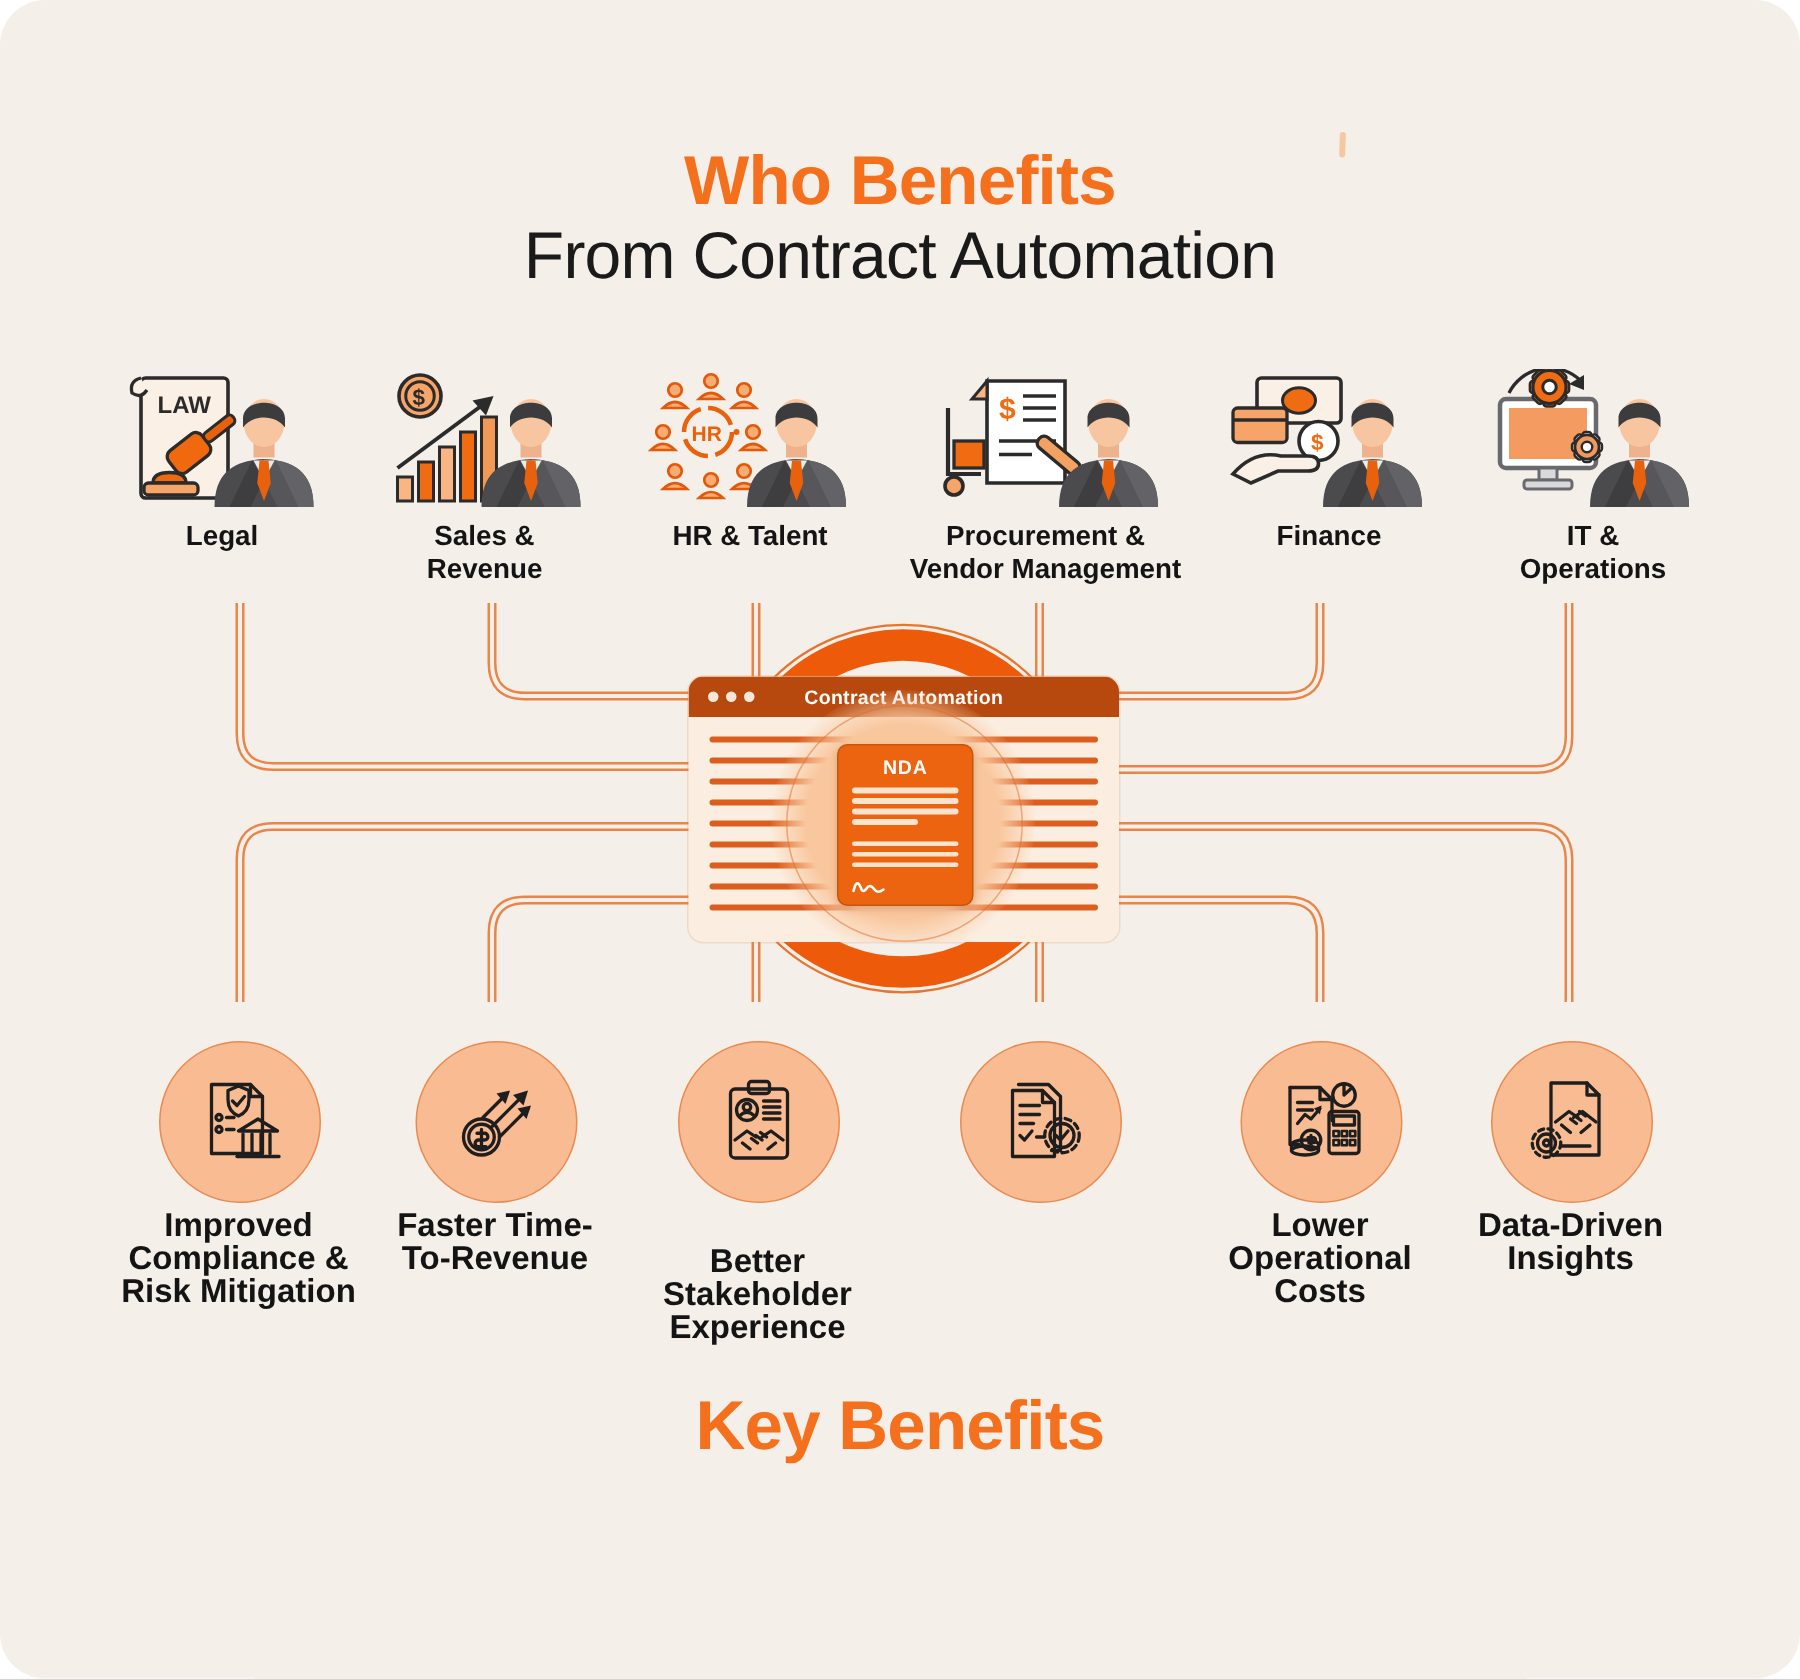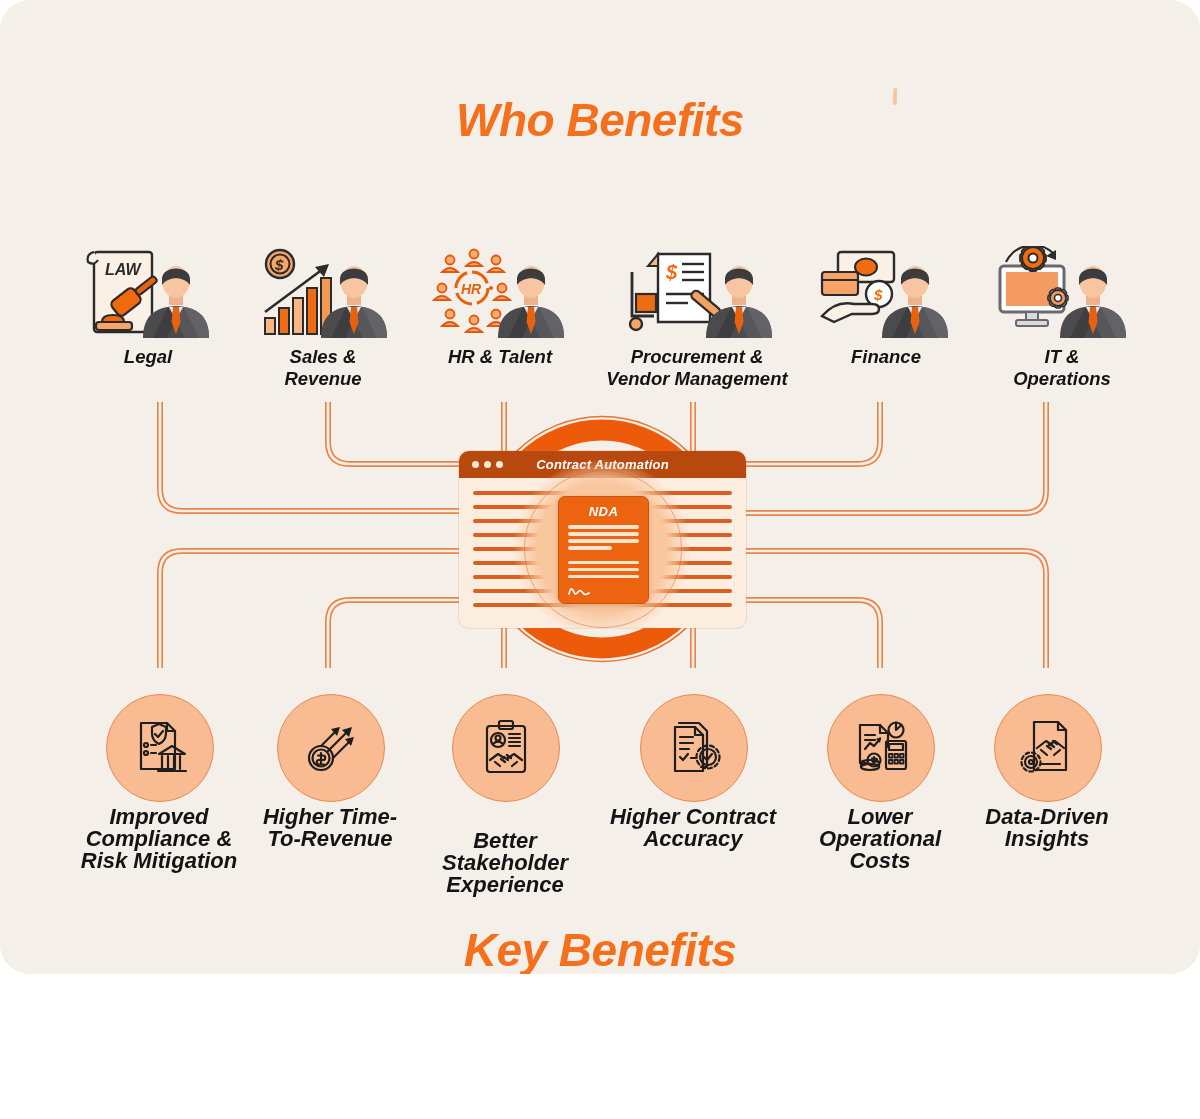--- a/index.html
+++ b/index.html
@@ -1,19 +1,19 @@
 <!DOCTYPE html>
 <html><head>
 <meta charset="utf-8">
 <style>
   html,body{margin:0;padding:0;background:#ffffff;}
   .stage{
-    position:relative;width:1200px;height:974px;margin:0 auto;
+    position:relative;width:1200px;height:1119px;margin:0 auto;
     background:#F4EFE9;border-radius:30px;overflow:hidden;
-    font-family:"Liberation Sans",sans-serif;color:#161616;font-style:italic;
+    font-family:"Liberation Sans",sans-serif;color:#161616;
   }
   
   .big-title{position:absolute;left:0;width:100%;text-align:center;z-index:4;}
   .big-title .accent{font-size:46px;font-weight:800;color:#F4701D;line-height:52px;letter-spacing:-.5px;}
   .big-title .rest{font-size:44px;font-weight:500;color:#1A1A1A;line-height:50px;letter-spacing:-.5px;}
   #title-top{top:94px;}
   #title-bottom{top:924px;}
   
   .ben-icon{position:absolute;top:246px;height:100px;z-index:2;display:flex;align-items:flex-end;justify-content:center;}
   .ben-label{position:absolute;top:346px;text-align:center;font-size:18.5px;font-weight:600;
@@ -106,20 +106,21 @@
     <g>
       <circle cx="602" cy="539" r="122.5" fill="none" stroke="#E5752F" stroke-width="1.5"></circle>
       <circle cx="602" cy="539" r="109" fill="none" stroke="#ED5A0A" stroke-width="21"></circle>
     </g>
   </svg>
 
   <div class="stray"></div>
 
   <div class="big-title" id="title-top">
     <div class="accent">Who Benefits</div>
+    <div class="rest">From Contract Automation</div>
   </div>
 
   <div class="ben-icon" style="left:73px;width:150px;">
     <svg width="140" height="100" viewBox="0 0 140 100">
       <rect x="16" y="6" width="58" height="80" rx="3" fill="#FBF0E5" stroke="#2B2B2B" stroke-width="2.4"></rect>
       <path d="M16,6 q-8,2 -6,10 q6,4 10,-2" fill="#FBF0E5" stroke="#2B2B2B" stroke-width="2.2"></path>
       <text x="27" y="29" font-family="Liberation Sans,sans-serif" font-size="16" font-weight="700" fill="#2B2B2B">LAW</text>
       <g transform="rotate(-38 48 56)">
         <rect x="34" y="47" width="28" height="18" rx="5" fill="#F0690F" stroke="#2B2B2B" stroke-width="2.2"></rect>
         <rect x="62" y="52" width="24" height="7" rx="3" fill="#E8610D" stroke="#2B2B2B" stroke-width="2"></rect>
@@ -387,27 +388,25 @@
       <line x1="24" y1="47" x2="43" y2="47"></line>
       <circle cx="14" cy="45" r="6"></circle>
       <circle cx="14" cy="45" r="9.5" stroke-dasharray="3.5 3"></circle>
       <circle cx="14" cy="45" r="2"></circle>
     </svg>
   </div>
 
   <div class="ben2-label" style="left:64px;width:190px;">Improved
 Compliance &amp;
 Risk Mitigation</div>
-  <div class="ben2-label" style="left:235px;width:190px;">Higher Time-
+  <div class="ben2-label" style="left:235px;width:190px;">Faster Time-
 To-Revenue</div>
   <div class="ben2-label" style="left:410px;width:190px;margin-top:24px;">Better
 Stakeholder
 Experience</div>
-  <div class="ben2-label" style="left:593px;width:200px;">Higher Contract
-Accuracy</div>
   <div class="ben2-label" style="left:785px;width:190px;">Lower
 Operational
 Costs</div>
   <div class="ben2-label" style="left:952px;width:190px;">Data-Driven
 Insights</div>
 
   <div class="big-title" id="title-bottom">
     <div class="accent">Key Benefits</div>
   </div>
 

